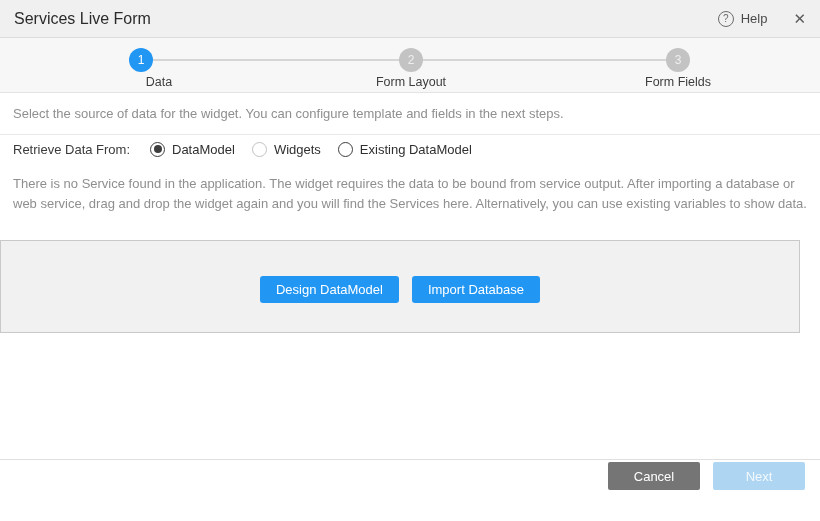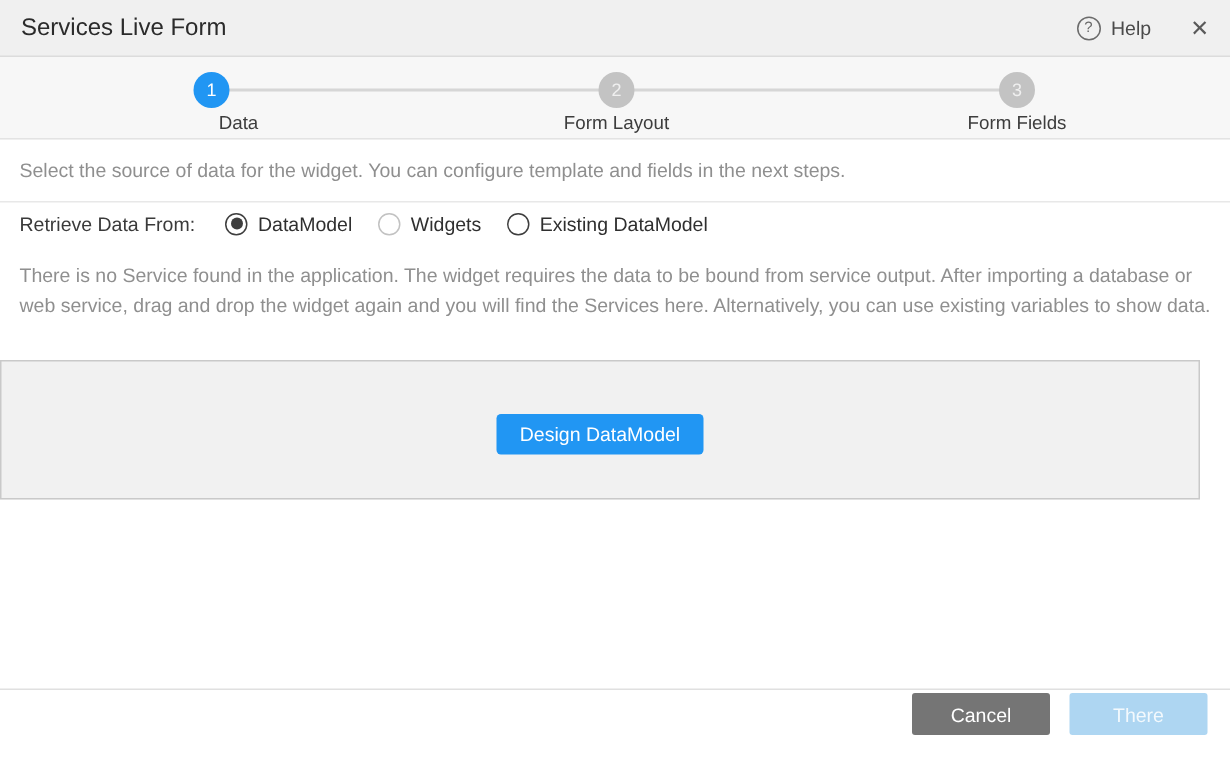--- a/index.html
+++ b/index.html
@@ -136,21 +136,22 @@
     <span class="radio-option">
       <span class="radio-circle"></span>
       <span class="radio-label">Existing DataModel</span>
     </span>
   </div>
 
   <p class="notice">There is no Service found in the application. The widget requires the data to be bound from service output. After importing a database or web service, drag and drop the widget again and you will find the Services here. Alternatively, you can use existing variables to show data.</p>
 
   <div class="panel">
     <button class="btn-primary">Design DataModel</button>
+    <button class="btn-primary">Import Database</button>
   </div>
 
   <div class="footer-divider"></div>
   <div class="footer">
     <button class="btn-cancel">Cancel</button>
-    <button class="btn-next" disabled="">There</button>
+    <button class="btn-next" disabled="">Next</button>
   </div>
 
 </div>
 
 </body></html>

